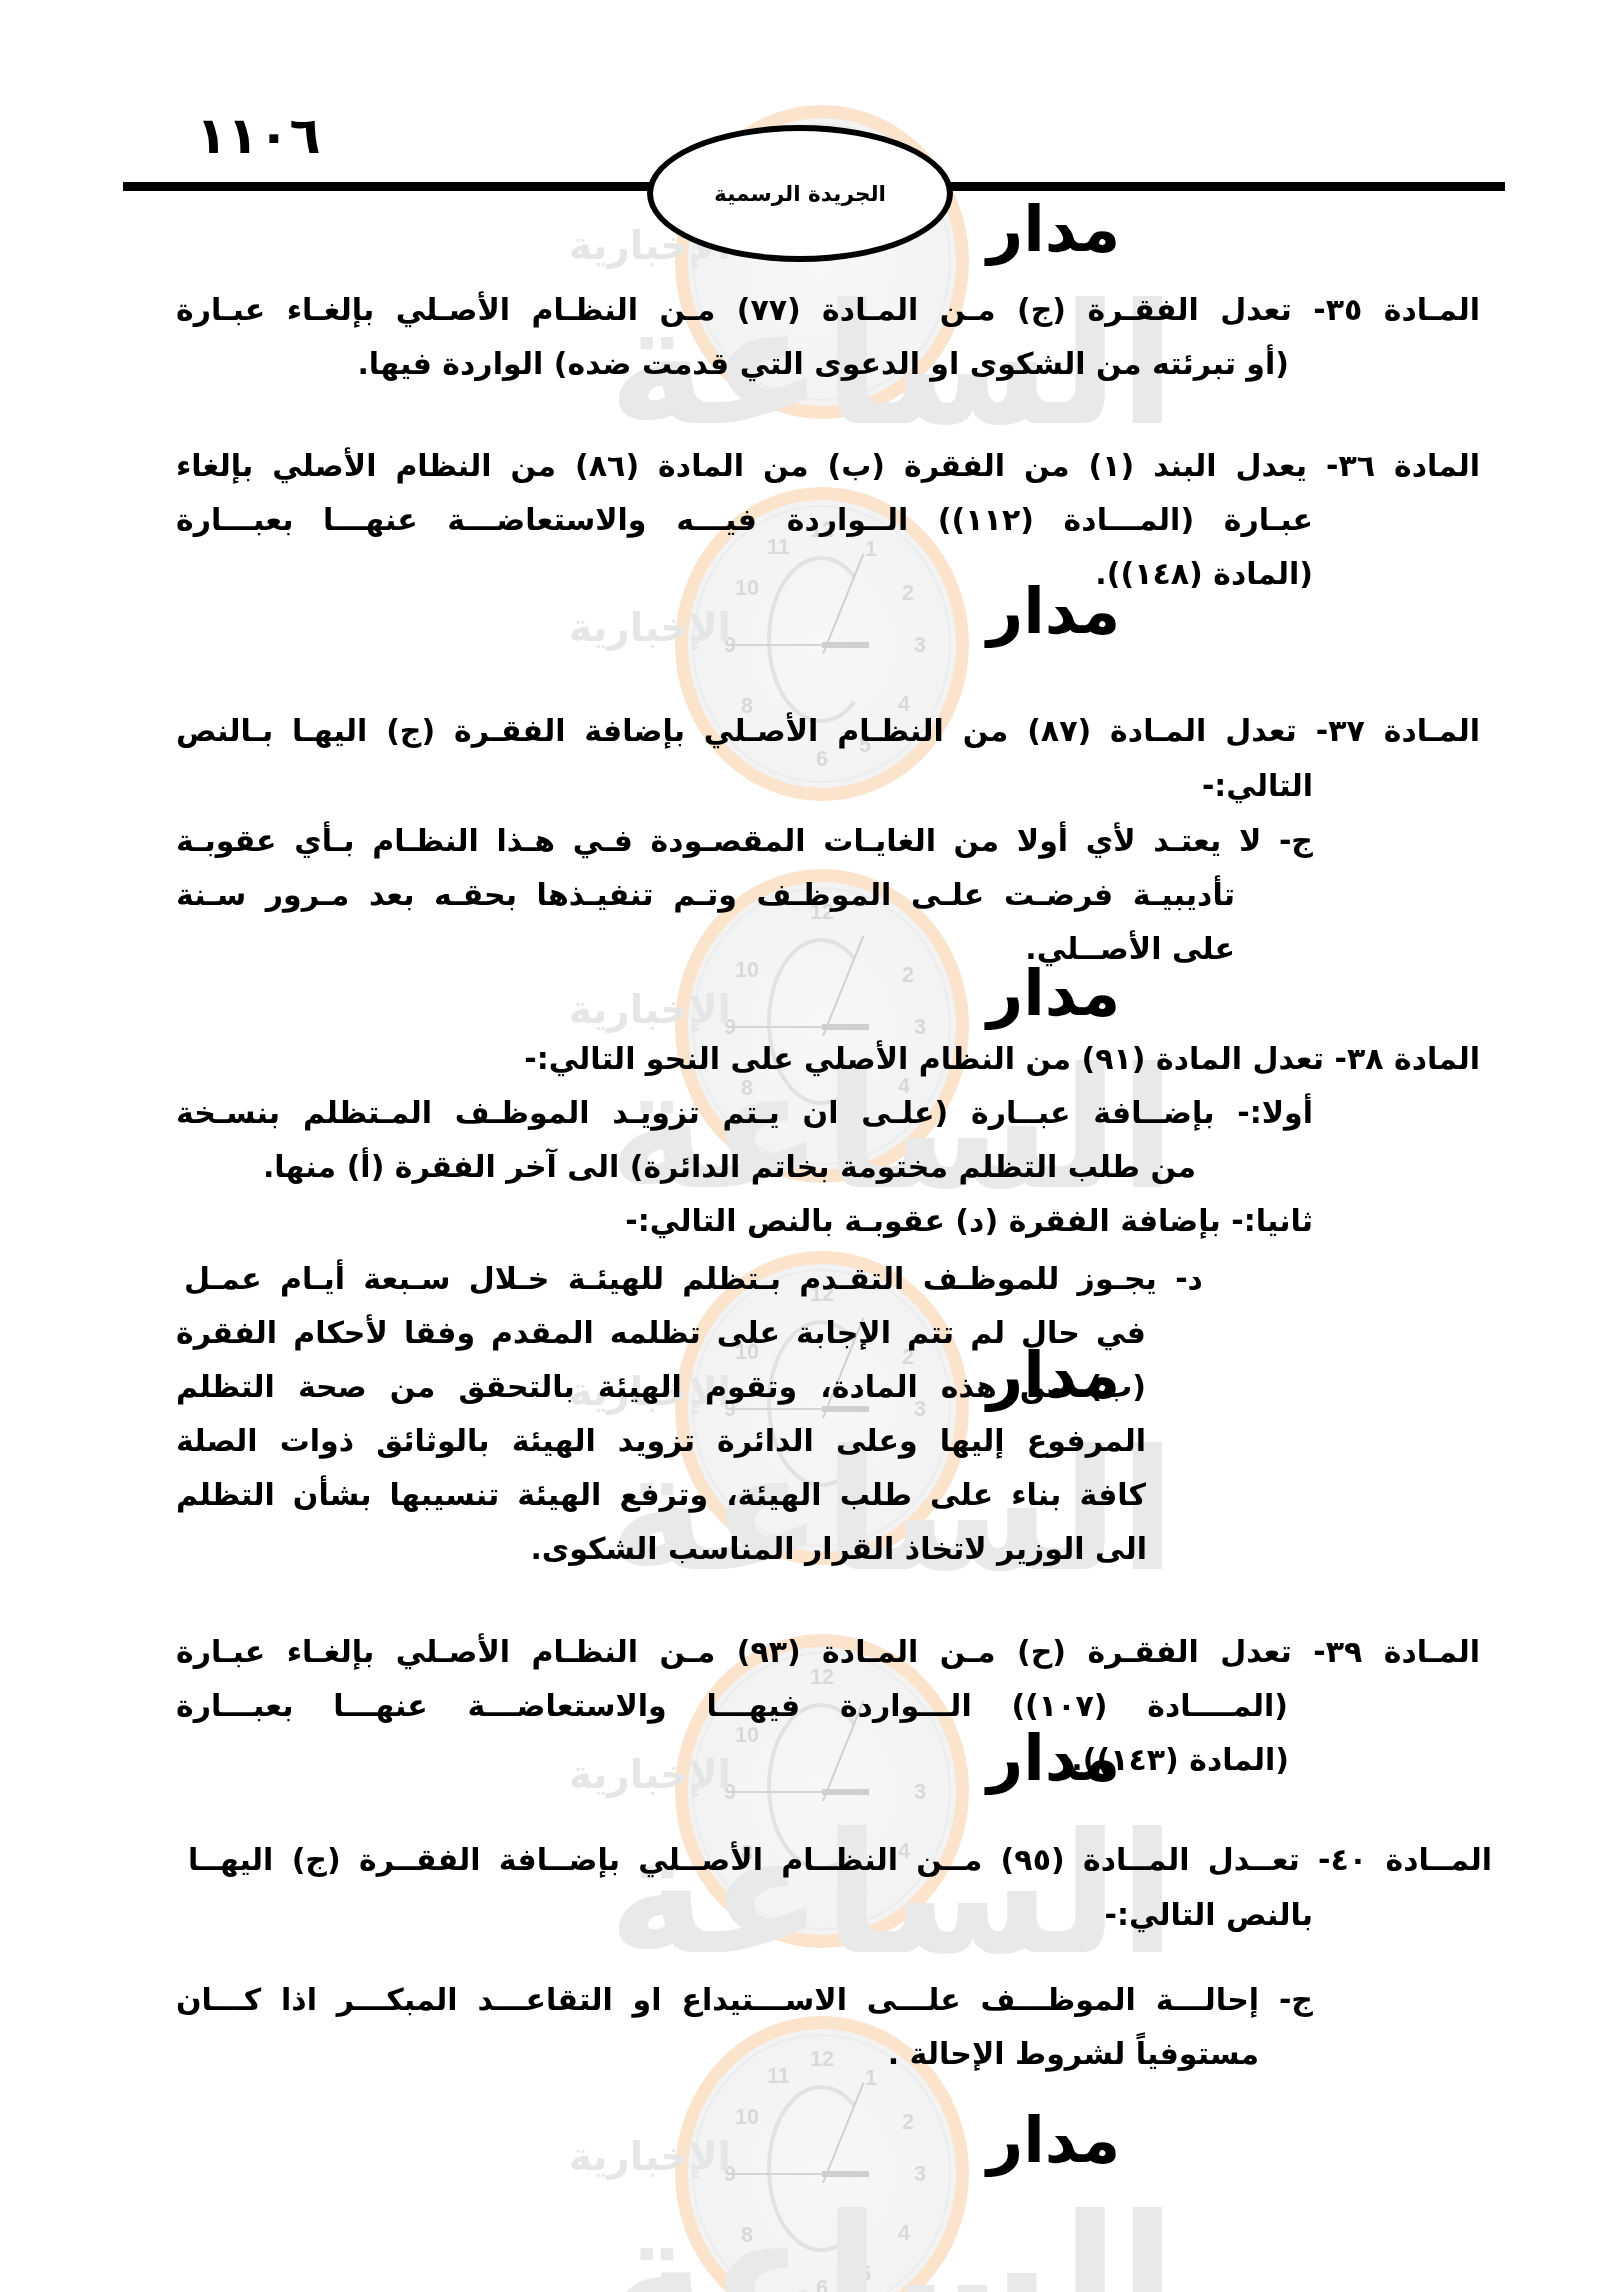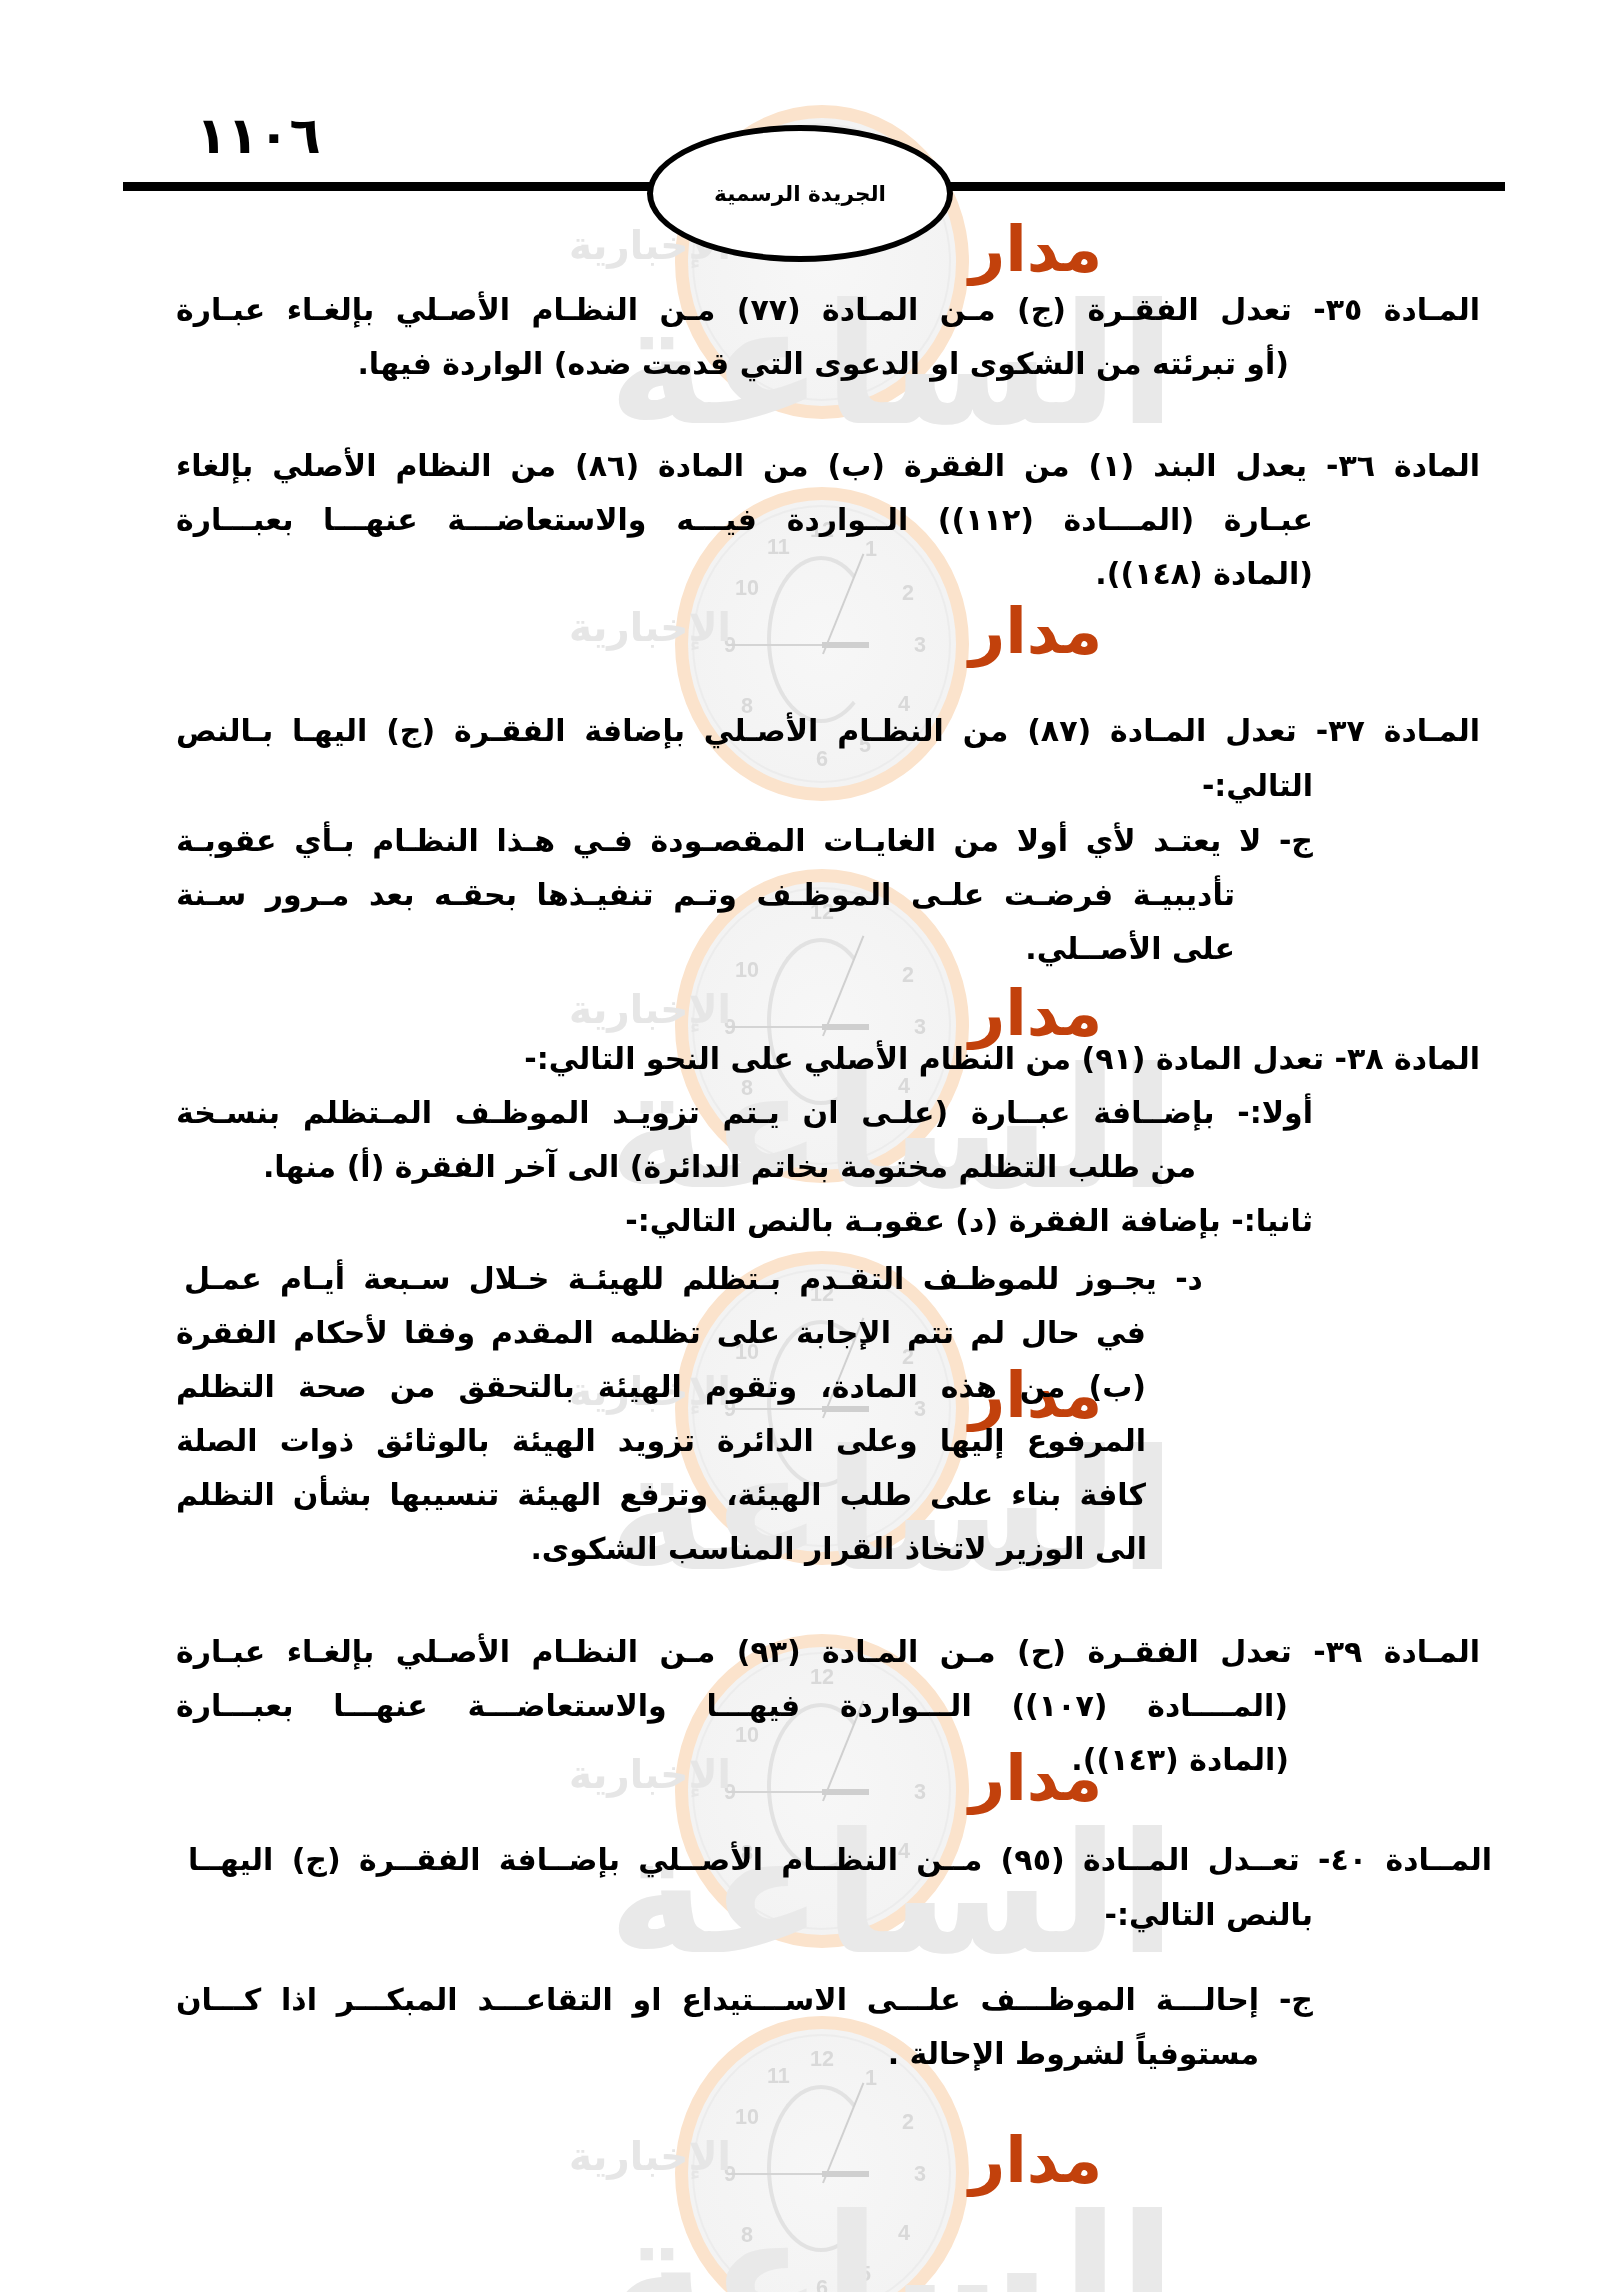--- a/index.html
+++ b/index.html
@@ -9,21 +9,21 @@
   
   .wm { position: absolute; left: 510px; width: 627px; height: 382px; pointer-events: none; z-index: 0; }
   .wm .ring { position: absolute; left: 165px; top: 39px; width: 294px; height: 314px; border-radius: 50%;
               border: 13.7px solid #fbe3cc; box-sizing: border-box; background: radial-gradient(ellipse at center, #f7f7f7 0%, #f3f3f3 70%, #fdf0e4 100%); }
   .wm .face { position: absolute; left: 182px; top: 57px; width: 259px; height: 278px; border-radius: 50%; border: 2px solid #ececec; box-sizing: border-box; }
   .wm .num { position: absolute; font-family: "Liberation Sans", sans-serif; font-weight: bold; font-size: 21.6px; color: #d9d9d9; }
   .wm .hand-h { position: absolute; left: 312px; top: 194px; width: 47px; height: 5.9px; background: #cfcfcf; }
   .wm .hand-m { position: absolute; left: 218px; top: 196px; width: 96px; height: 2px; background: #d4d4d4; }
   .wm .hand-s { position: absolute; left: 312px; top: 98px; width: 2px; height: 108px; background: #d0d0d0; transform: rotate(22deg); transform-origin: bottom center; }
   .wm .arc { position: absolute; left: 257px; top: 108px; width: 108px; height: 167px; border: 4.9px solid #e2e2e2; border-radius: 50%; border-right-color: transparent; box-sizing: border-box; }
-  .wm .brand1 { position: absolute; left: 459px; top: 127px; font-family: "DejaVu Sans", sans-serif; font-weight: bold; font-size: 63px; color: #c2410c; direction: rtl; margin-top: 20px; }
+  .wm .brand1 { position: absolute; left: 477px; top: 127px; font-family: "DejaVu Sans", sans-serif; font-weight: bold; font-size: 63px; color: #000000; direction: rtl; }
   .wm .brand2 { position: absolute; left: 59px; top: 157px; font-family: "DejaVu Sans", sans-serif; font-weight: bold; font-size: 39px; color: #e6e6e6; direction: rtl; }
   .wm .brand3 { position: absolute; left: 98px; top: 216px; font-family: "DejaVu Sans", sans-serif; font-weight: bold; font-size: 167px; line-height: 167px; color: #e9e9e9; direction: rtl; }
 
   
   .page-number { position: absolute; left: 196px; top: 106px; font-family: "DejaVu Sans", sans-serif; font-weight: bold; font-size: 51px; color: #000; letter-spacing: 5.9px; z-index: 2; direction: rtl; }
   .rule { position: absolute; left: 123px; top: 182px; width: 1382px; height: 8.8px; background: #000; z-index: 2; }
   .title-ellipse { position: absolute; left: 647px; top: 125px; width: 306px; height: 137px; border: 6.9px solid #000; border-radius: 50%; background: #fff; box-sizing: border-box; z-index: 3;
                    display: flex; align-items: center; justify-content: center; text-align: center; }
   .title-ellipse span { font-family: "DejaVu Sans", sans-serif; font-weight: bold; font-size: 21.6px; color: #000; direction: rtl; }
 

